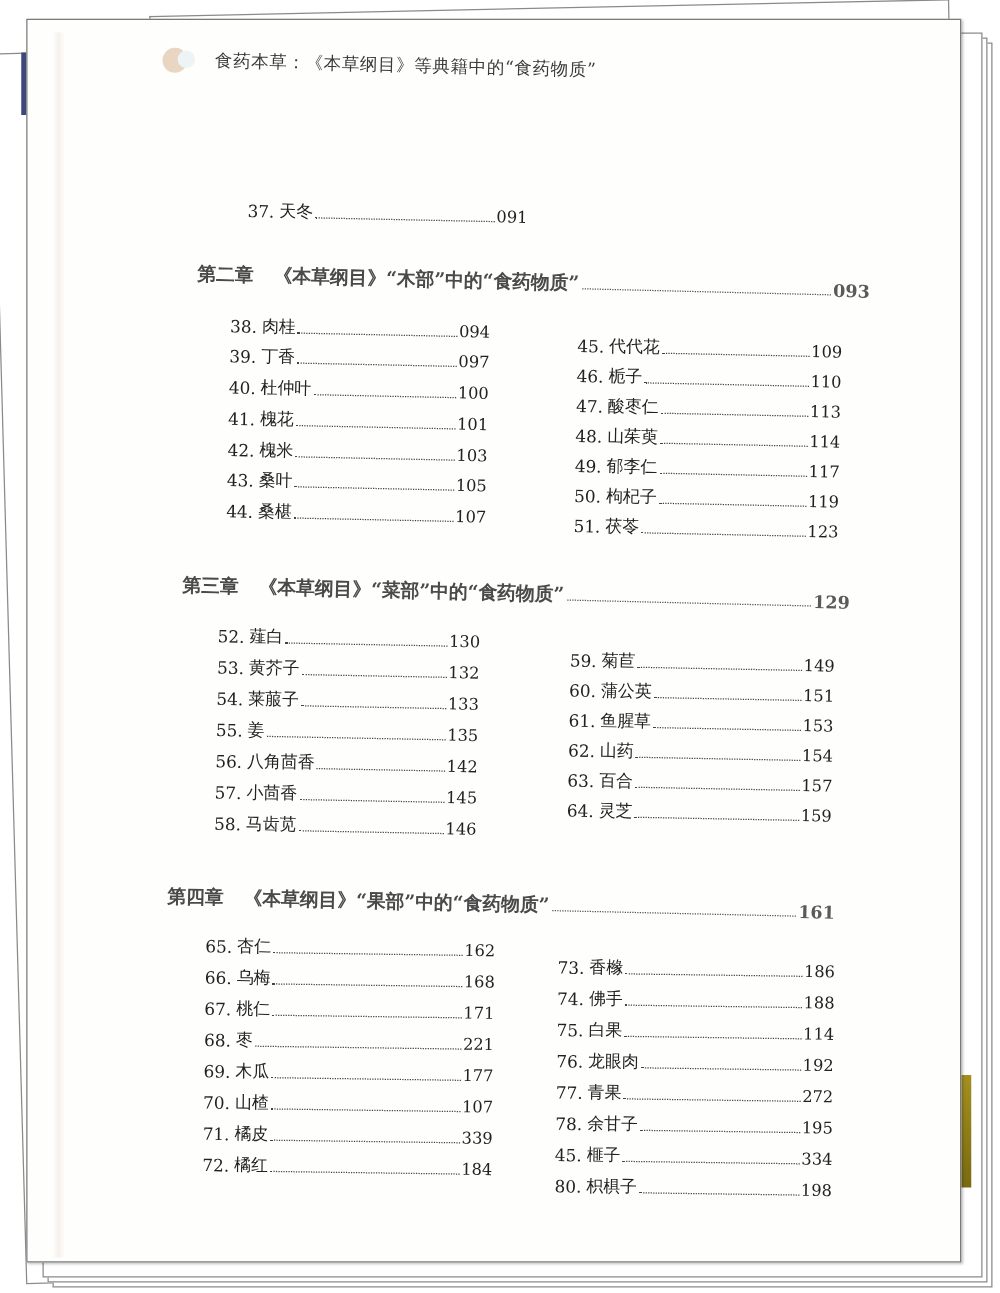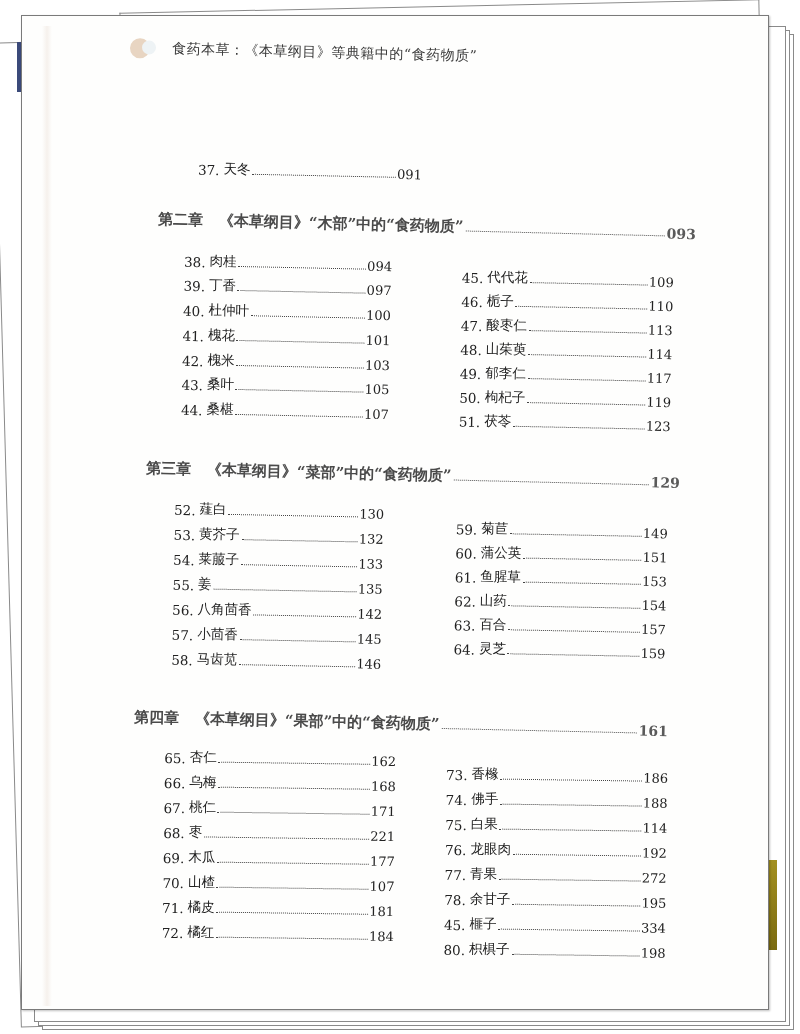--- a/index.html
+++ b/index.html
@@ -294,21 +294,21 @@
     <div class="entry" style="left:142px; top:857px; width:232px;">
         <span class="num">70.</span>
         <span>山楂</span>
         <span class="dots"></span>
         <span class="pg">107</span>
       </div>
     <div class="entry" style="left:142px; top:882px; width:232px;">
         <span class="num">71.</span>
         <span>橘皮</span>
         <span class="dots"></span>
-        <span class="pg">181</span>
+        <span class="pg">339</span>
       </div>
     <div class="entry" style="left:142px; top:907px; width:232px;">
         <span class="num">72.</span>
         <span>橘红</span>
         <span class="dots"></span>
         <span class="pg">184</span>
       </div>
 
     <div class="entry" style="left:424px; top:745px; width:222px;">
         <span class="num">73.</span>

